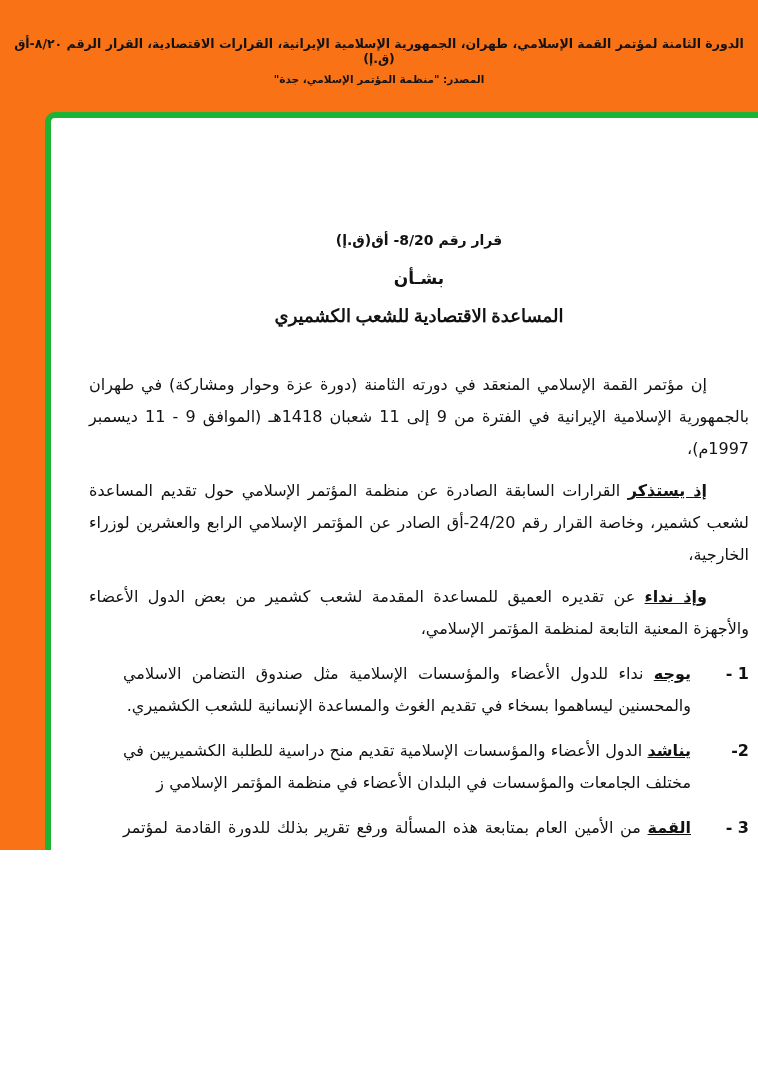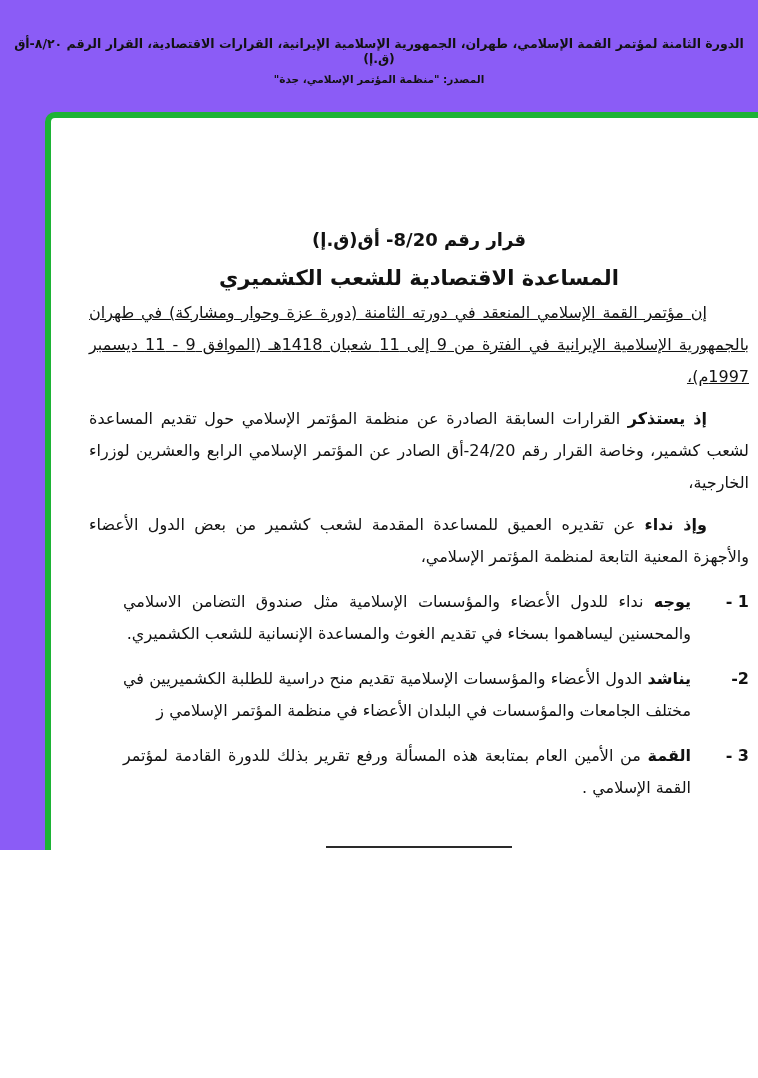--- a/index.html
+++ b/index.html
@@ -5,21 +5,21 @@
   html, body {
     margin: 0;
     padding: 0;
     background: #ffffff;
     font-family: "DejaVu Sans", sans-serif;
   }
   .page {
     position: relative;
     width: 758px;
     height: 850px;
-    background: #8b5cf6;
+    background: #f97316;
     overflow: hidden;
     direction: rtl;
     color: #121212;
   }
   
   .page-header {
     position: absolute;
     top: 36px;
     left: 0;
     right: 0;
@@ -47,34 +47,34 @@
     border-radius: 10px;
     box-sizing: content-box;
     background: #ffffff;
     padding: 103px 57px 0 38px; 
   }
   
   .title-block {
     text-align: center;
     font-weight: bold;
   }
-  .title-block .t1 { font-size: 18px; line-height: 38px; }
+  .title-block .t1 { font-size: 14px; line-height: 38px; }
   .title-block .t2 { font-size: 17px; line-height: 38px; letter-spacing: 2px; }
-  .title-block .t3 { font-size: 21px; line-height: 38px; }
+  .title-block .t3 { font-size: 18px; line-height: 38px; font-family: Liberation Serif, serif; }
   
   .preamble-para {
     font-size: 16px;
     line-height: 32px;
     text-align: justify;
     text-indent: 42px;
     margin: 0;
   }
-  .preamble-para.first { margin-top: 0; text-decoration: underline; }
+  .preamble-para.first { margin-top: 34px; }
   .preamble-para + .preamble-para { margin-top: 10px; }
-  .lead { font-weight: bold; }
+  .lead { font-weight: bold; text-decoration: underline; }
   
   .item {
     display: flex;
     direction: rtl;
     margin-top: 13px;
   }
   .item .marker {
     flex: 0 0 58px;
     font-size: 16px;
     font-weight: bold;
@@ -103,20 +103,21 @@
 
   <div class="page-header">
     <div class="line1">الدورة الثامنة لمؤتمر القمة الإسلامي، طهران، الجمهورية الإسلامية الإيرانية، القرارات الاقتصادية، القرار الرقم ٨/٢٠-أق (ق.إ)</div>
     <div class="line2">المصدر: "منظمة المؤتمر الإسلامي، جدة"</div>
   </div>
 
   <div class="doc-border">
 
     <div class="title-block">
       <div class="t1">قرار رقم 8/20- أق(ق.إ)</div>
+      <div class="t2">بشـأن</div>
       <div class="t3">المساعدة الاقتصادية للشعب الكشميري</div>
     </div>
 
     <p class="preamble-para first"><span class="lead"></span><span>إن مؤتمر القمة الإسلامي المنعقد في دورته الثامنة (دورة عزة وحوار ومشاركة) في طهران بالجمهورية الإسلامية الإيرانية في الفترة من 9 إلى 11 شعبان 1418هـ (الموافق 9 - 11 ديسمبر 1997م)،</span></p>
 
     <p class="preamble-para"><span class="lead">إذ يستذكر</span><span> القرارات السابقة الصادرة عن منظمة المؤتمر الإسلامي حول تقديم المساعدة لشعب كشمير، وخاصة القرار رقم 24/20-أق الصادر عن المؤتمر الإسلامي الرابع والعشرين لوزراء الخارجية،</span></p>
 
     <p class="preamble-para"><span class="lead">وإذ نداء</span><span> عن تقديره العميق للمساعدة المقدمة لشعب كشمير من بعض الدول الأعضاء والأجهزة المعنية التابعة لمنظمة المؤتمر الإسلامي،</span></p>
 
     <div class="item">

